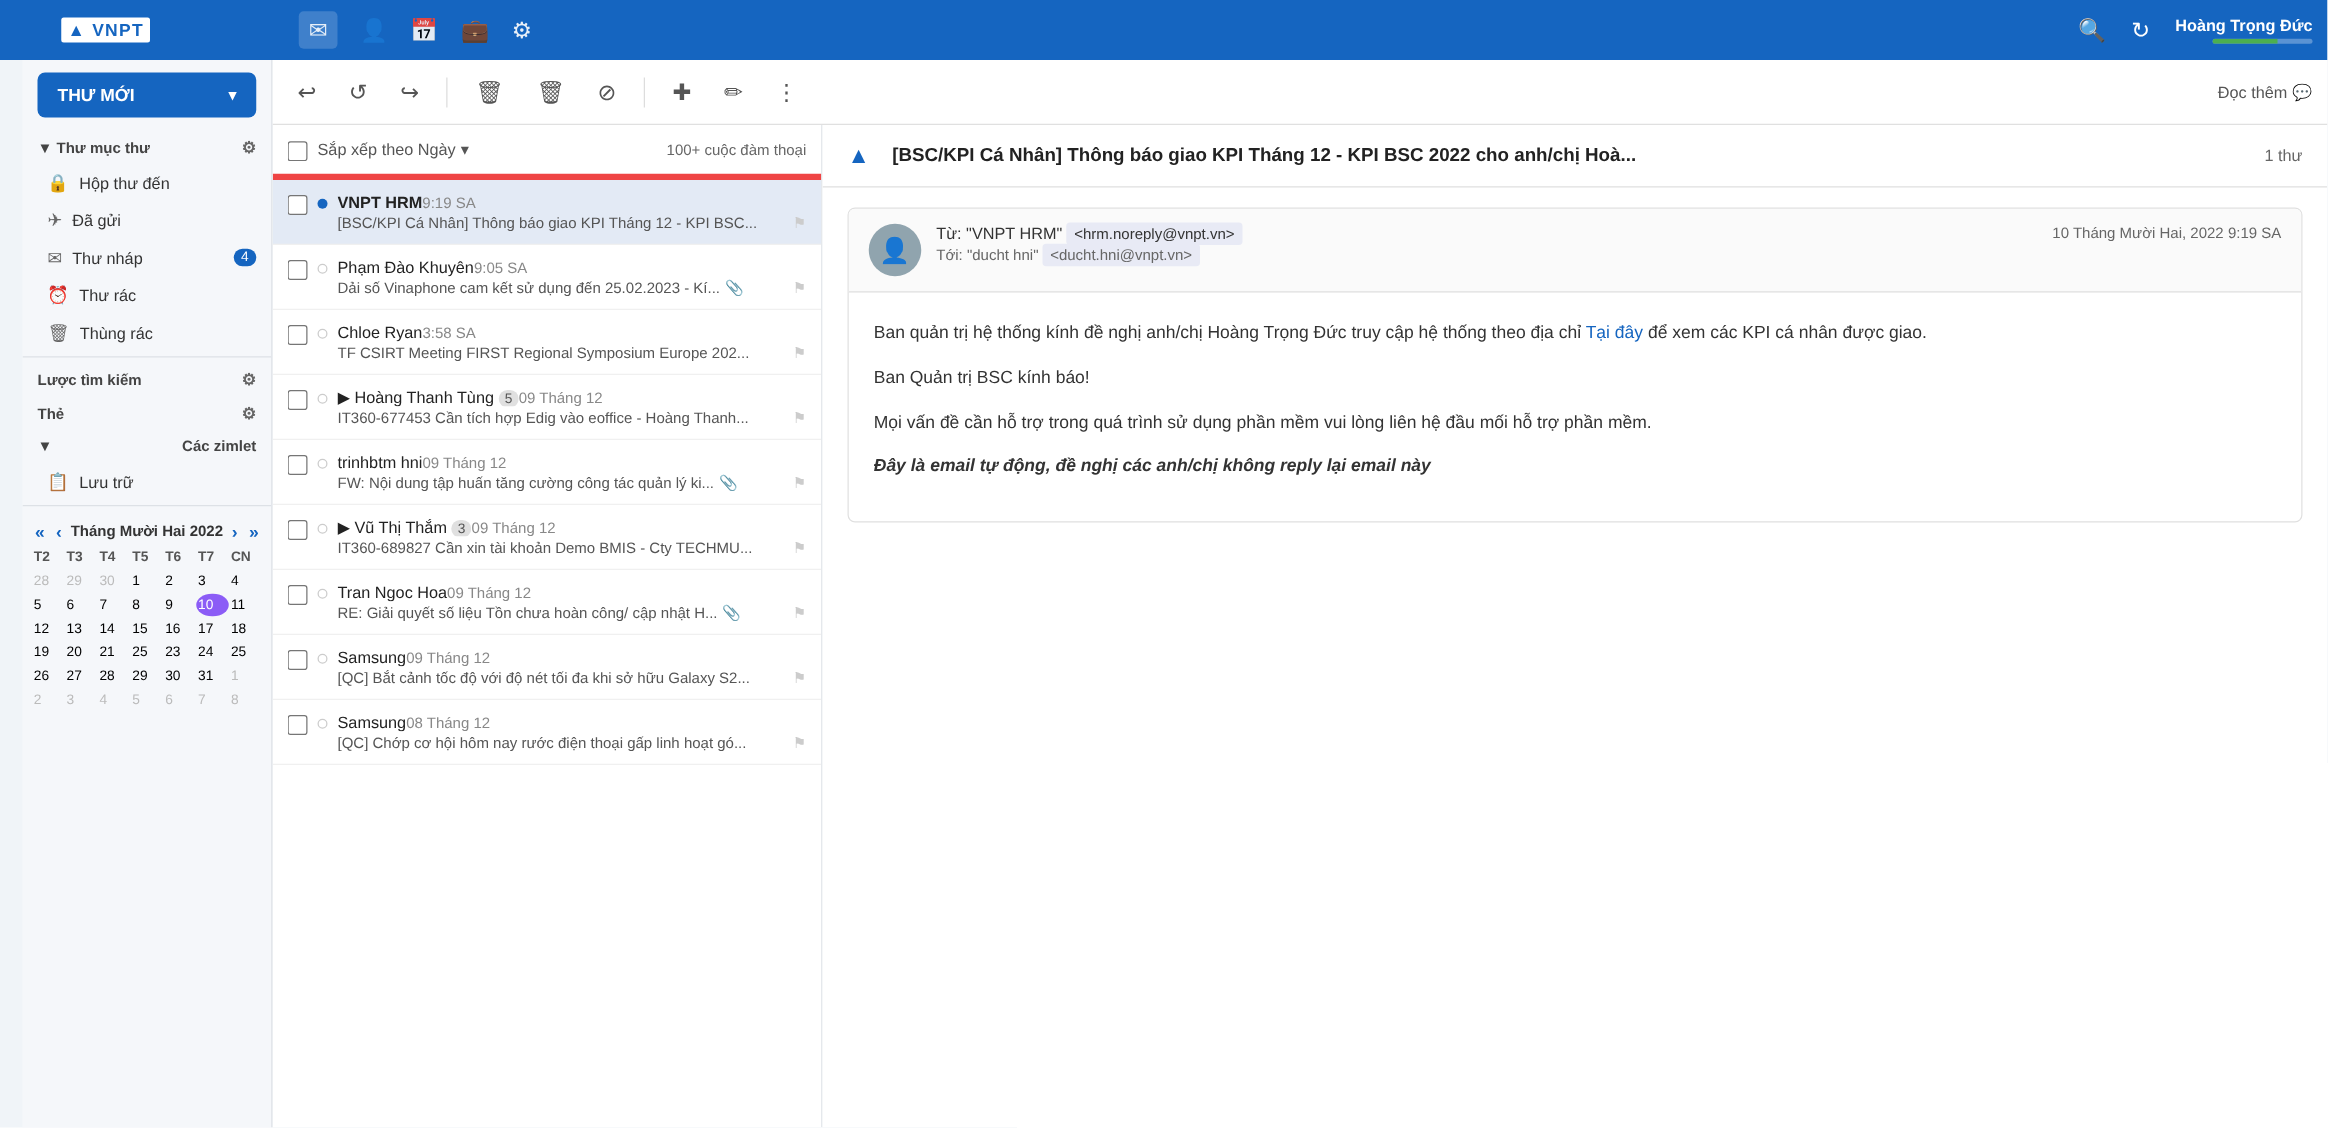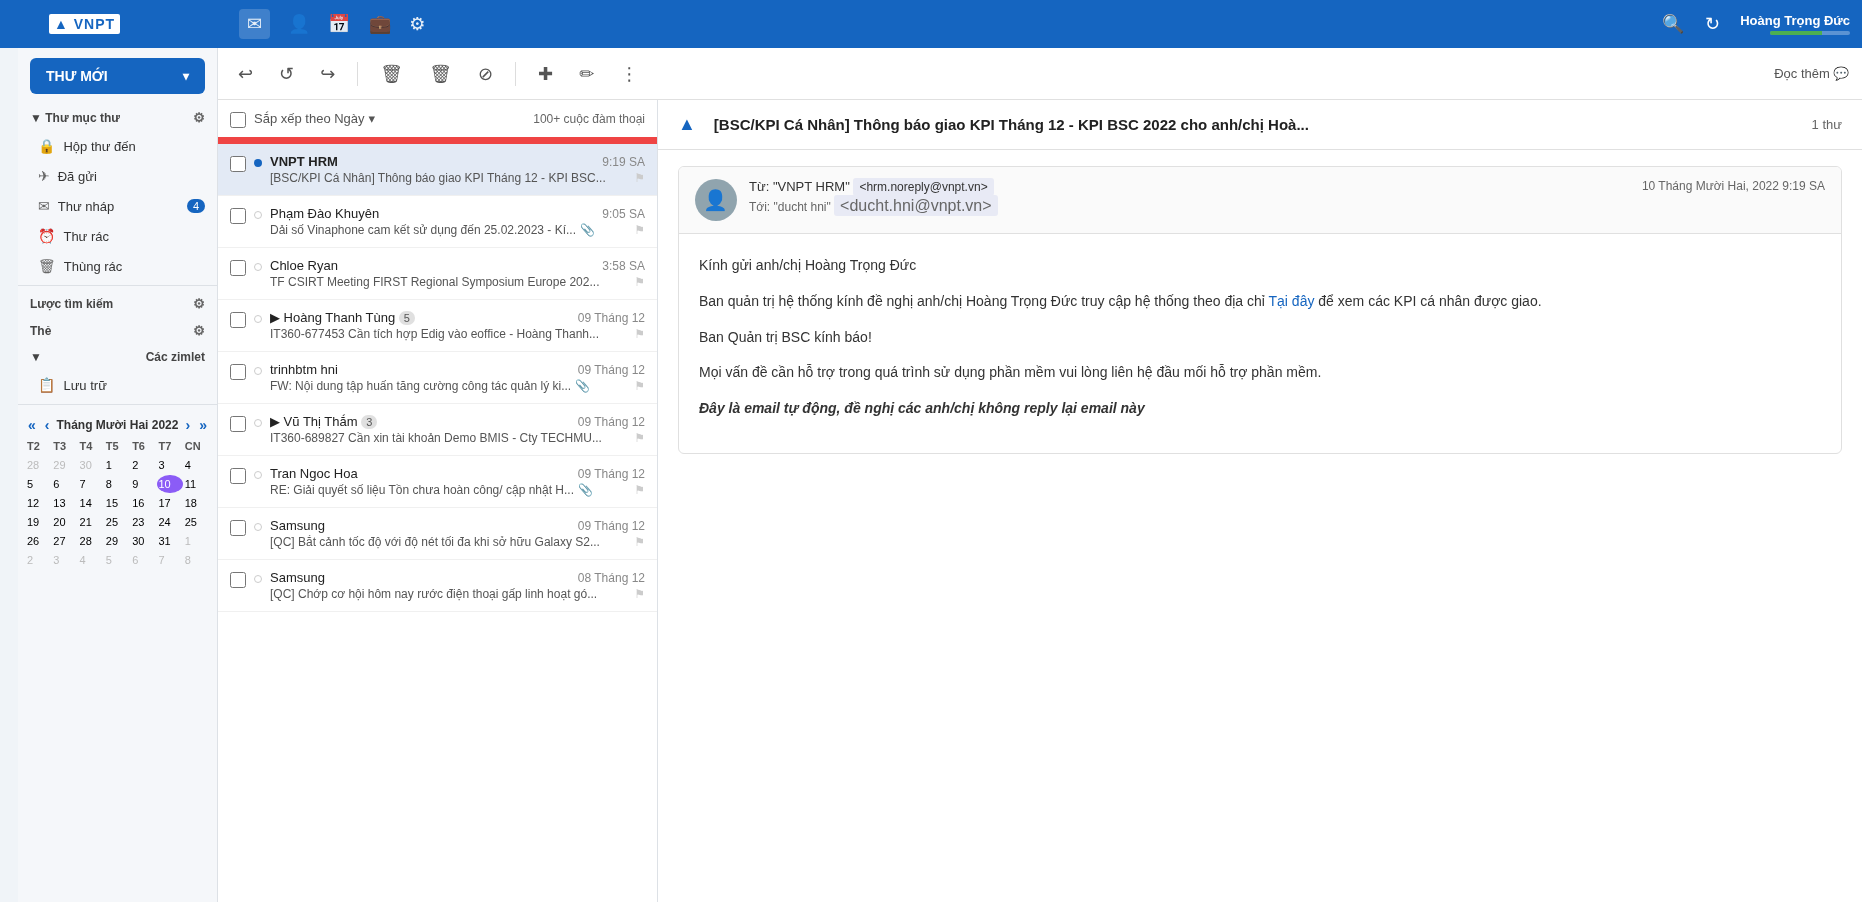--- a/index.html
+++ b/index.html
@@ -231,21 +231,21 @@
     .email-list {
       width: 440px;
       background: white;
       border-right: 1px solid #dde1e6;
       display: flex;
       flex-direction: column;
       overflow: hidden;
     }
     .email-list-header {
       height: 44px;
-      border-bottom: 7px solid #ef4444;
+      border-bottom: 5px solid #ef4444;
       display: flex;
       align-items: center;
       padding: 0 12px;
       gap: 8px;
     }
     .sort-btn {
       background: none;
       border: none;
       font-size: 13px;
       color: #555;
@@ -282,21 +282,21 @@
     .email-dot {
       width: 8px;
       height: 8px;
       border-radius: 50%;
       background: #1565c0;
       margin-top: 5px;
       flex-shrink: 0;
     }
     .email-dot.read { background: transparent; border: 1px solid #ccc; }
     .email-content { flex: 1; min-width: 0; }
-    .email-row1 { display: flex; justify-content: space-between; align-items: center; }
+    .email-row1 { display: flex; justify-content: flex-start; align-items: center; }
     .sender { font-size: 13px; color: #222; white-space: nowrap; overflow: hidden; text-overflow: ellipsis; max-width: 250px; }
     .email-time { font-size: 12px; color: #888; white-space: nowrap; }
     .email-subject { font-size: 12px; color: #555; white-space: nowrap; overflow: hidden; text-overflow: ellipsis; margin-top: 2px; display: flex; align-items: center; gap: 4px; }
     .email-flag { color: #ccc; font-size: 12px; margin-left: auto; }
     .thread-count {
       background: #e0e0e0;
       color: #555;
       border-radius: 10px;
       padding: 1px 5px;
       font-size: 11px;
@@ -717,27 +717,26 @@
               <div class="avatar">👤</div>
               <div class="meta-info">
                 <div class="meta-from">
                   <span>Từ:</span>
                   <span> "VNPT HRM" </span>
                   <span style="background:#e8eaf5; border-radius:3px; padding:2px 6px; font-size:12px;">&lt;hrm.noreply@vnpt.vn&gt;</span>
                 </div>
                 <div class="meta-to">
                   <span>Tới:</span>
                   <span> "ducht hni" </span>
-                  <span style="background:#e8eaf5; border-radius:3px; padding:2px 6px; font-size:16px;">&lt;ducht.hni@vnpt.vn&gt;</span>
+                  <span style="background:#e8eaf5; border-radius:3px; padding:2px 6px; font-size:12px;">&lt;ducht.hni@vnpt.vn&gt;</span>
                 </div>
               </div>
               <div class="meta-date">10 Tháng Mười Hai, 2022 9:19 SA</div>
             </div>
             <div class="message-body">
-              <p>Kính gửi anh/chị Hoàng Trọng Đức</p>
               <p>Ban quản trị hệ thống kính đề nghị anh/chị Hoàng Trọng Đức truy cập hệ thống theo địa chỉ <a href="#">Tại đây</a> để xem các KPI cá nhân được giao.</p>
               <p>Ban Quản trị BSC kính báo!</p>
               <p>Mọi vấn đề cần hỗ trợ trong quá trình sử dụng phần mềm vui lòng liên hệ đầu mối hỗ trợ phần mềm.</p>
               <p class="bold-notice">Đây là email tự động, đề nghị các anh/chị không reply lại email này</p>
             </div>
           </div>
         </div>
       </div>
 
     </div>

